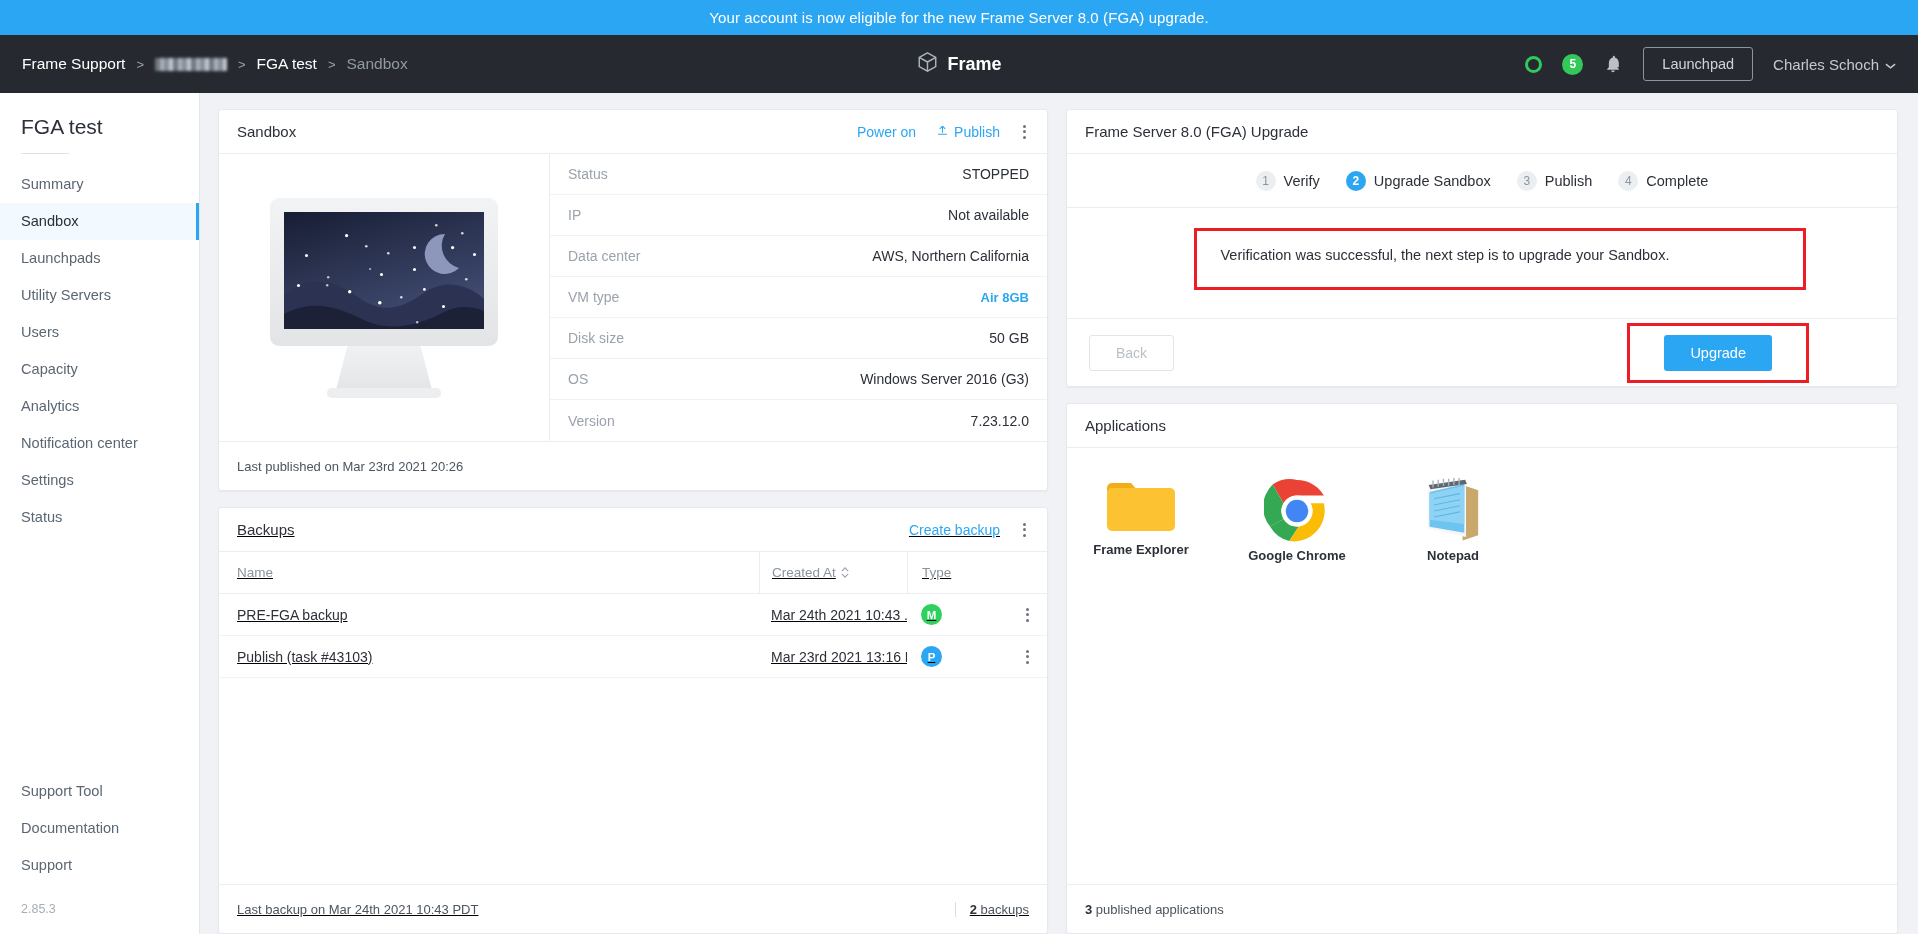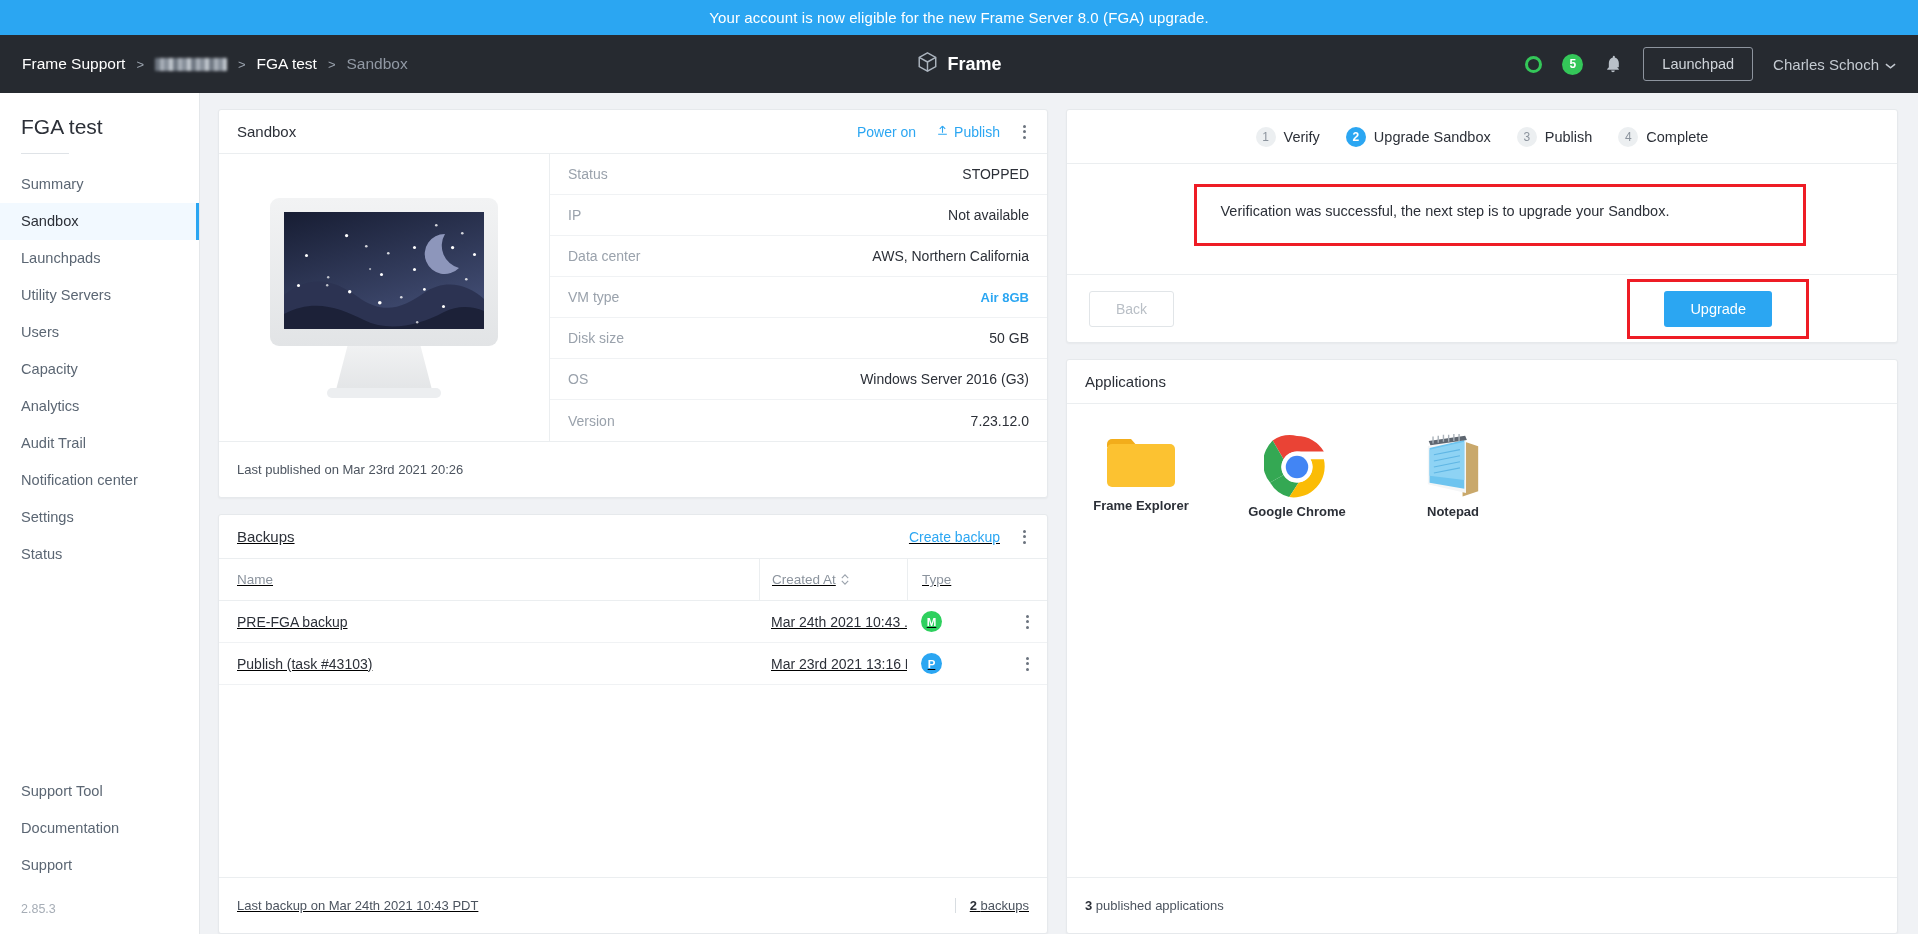--- a/index.html
+++ b/index.html
@@ -135,21 +135,21 @@
     color: #2ba6f2; font-size: 14px; cursor: pointer;
     display: flex; align-items: center; gap: 5px;
   }
   .kebab {
     display: flex; flex-direction: column; gap: 2.5px;
     cursor: pointer; padding: 3px;
   }
   .kebab i { width: 3px; height: 3px; border-radius: 50%; background: #6b737e; display: block; }
 
   .card-foot {
-    height: 56px; border-top: 1px solid #ebeef0;
+    height: 49px; border-top: 1px solid #ebeef0;
     display: flex; align-items: center; padding: 0 18px;
     font-size: 13px; color: #4c545f;
   }
   .foot-right { margin-left: auto; display: flex; align-items: center; gap: 14px; }
   .foot-div { width: 1px; height: 15px; background: #d8dde1; }
   .foot-strong { font-weight: 700; color: #2c3038; }
 
   
   .sandbox-body { display: flex; }
   .thumb-wrap {
@@ -317,21 +317,20 @@
     <div class="side-title">FGA test</div>
     <div class="side-rule"></div>
     <div>
       <div class="side-item">Summary</div>
       <div class="side-item active">Sandbox</div>
       <div class="side-item">Launchpads</div>
       <div class="side-item">Utility Servers</div>
       <div class="side-item">Users</div>
       <div class="side-item">Capacity</div>
       <div class="side-item">Analytics</div>
-      <div class="side-item">Audit Trail</div>
       <div class="side-item">Notification center</div>
       <div class="side-item">Settings</div>
       <div class="side-item">Status</div>
     </div>
     <div class="side-bottom">
       <div class="side-item">Support Tool</div>
       <div class="side-item">Documentation</div>
       <div class="side-item">Support</div>
       <div class="side-version">2.85.3</div>
     </div>
@@ -529,20 +528,23 @@
               <span>backups</span>
             </span>
           </div>
         </div>
       </div>
     </div>
 
     <div class="col col-right">
 
       <div class="card">
+        <div class="card-head">
+          <span class="card-title">Frame Server 8.0 (FGA) Upgrade</span>
+        </div>
 
         <div class="stepper">
           <div class="step">
             <span class="step-num">1</span>
             <span>Verify</span>
           </div>
           <div class="step active">
             <span class="step-num">2</span>
             <span>Upgrade Sandbox</span>
           </div>

